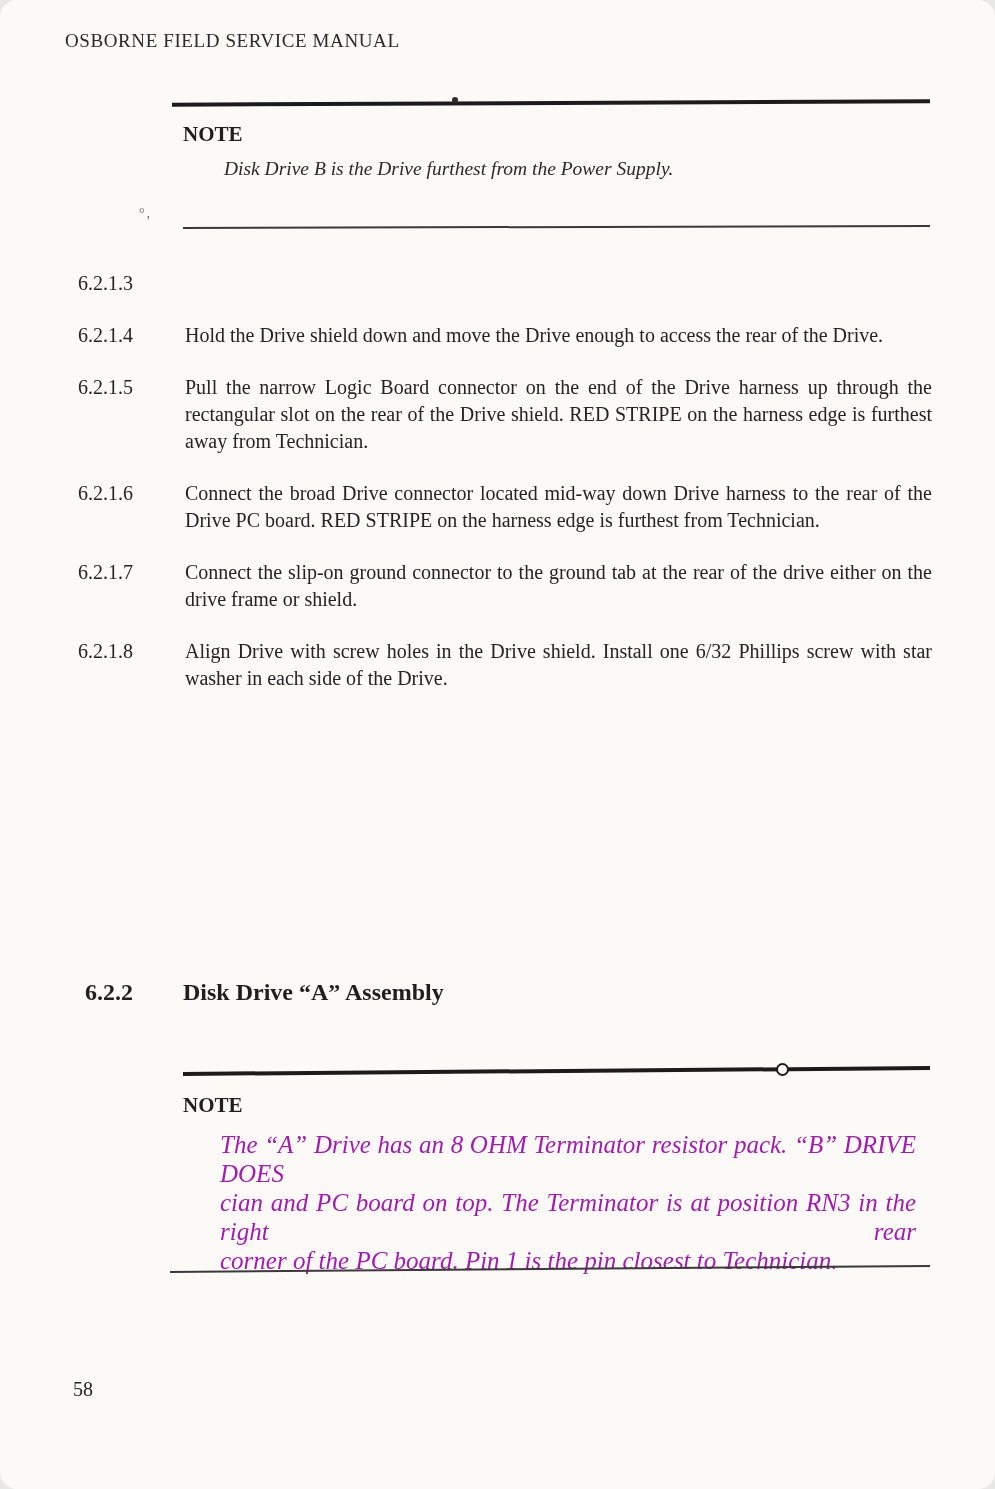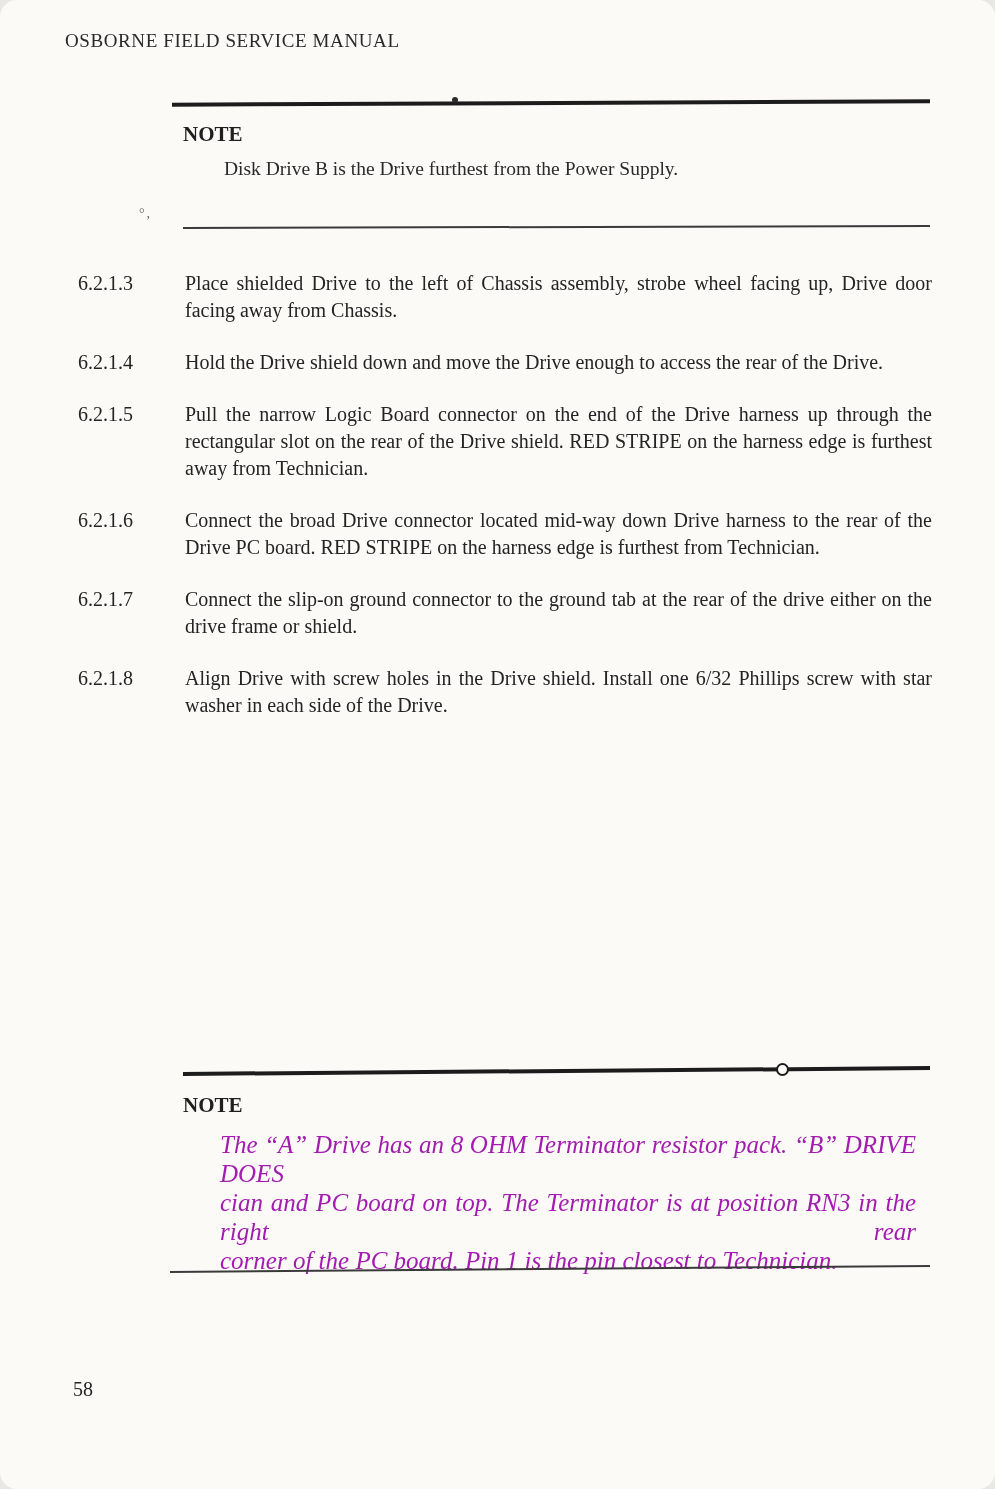--- a/index.html
+++ b/index.html
@@ -47,20 +47,21 @@
     color: #1f1f1f;
   }
   .note1-title { top: 122px; }
   .note2-title { top: 1093px; }
 
   .note1-text {
     position: absolute;
     left: 224px;
     top: 158px;
     width: 600px;
+    font-style: italic;
     font-size: 19.5px;
     color: #2a2a2a;
   }
 
   .procedure {
     position: absolute;
     left: 78px;
     top: 270px;
     width: 854px;
   }
@@ -137,21 +138,20 @@
   <div class="rule rule-thick note1-rule-top"></div>
   <div class="artifact artifact-dot"></div>
   <div class="note-title note1-title">NOTE</div>
   <div class="note1-text">Disk Drive B is the Drive furthest from the Power Supply.</div>
   <div class="artifact artifact-smudge">°,</div>
   <div class="rule rule-thin note1-rule-bottom"></div>
 
   <div class="procedure">
     <div class="proc-item">
       <span class="proc-num">6.2.1.3</span>
-      <span class="proc-text">Place shielded Drive to the left of Chassis assembly, strobe wheel facing up, Drive door facing away from Chassis.</span>
     </div>
     <div class="proc-item">
       <span class="proc-num">6.2.1.4</span>
       <span class="proc-text">Hold the Drive shield down and move the Drive enough to access the rear of the Drive.</span>
     </div>
     <div class="proc-item">
       <span class="proc-num">6.2.1.5</span>
       <span class="proc-text">Pull the narrow Logic Board connector on the end of the Drive harness up through the rectangular slot on the rear of the Drive shield. RED STRIPE on the harness edge is furthest away from Technician.</span>
     </div>
     <div class="proc-item">
@@ -161,20 +161,24 @@
     <div class="proc-item">
       <span class="proc-num">6.2.1.7</span>
       <span class="proc-text">Connect the slip-on ground connector to the ground tab at the rear of the drive either on the drive frame or shield.</span>
     </div>
     <div class="proc-item">
       <span class="proc-num">6.2.1.8</span>
       <span class="proc-text">Align Drive with screw holes in the Drive shield. Install one 6/32 Phillips screw with star washer in each side of the Drive.</span>
     </div>
   </div>
 
+  <div class="section-heading">
+    <span class="section-num">6.2.2</span>
+    <span class="section-title">Disk Drive “A” Assembly</span>
+  </div>
 
   <div class="rule rule-thick note2-rule-top"></div>
   <div class="artifact artifact-ring"></div>
   <div class="note-title note2-title">NOTE</div>
   <div class="note2-body">
     <div class="note2-line">The “A” Drive has an 8 OHM Terminator resistor pack. “B” DRIVE DOES</div>
     <div class="note2-line">cian and PC board on top. The Terminator is at position RN3 in the right rear</div>
     <div class="note2-line">corner of the PC board. Pin 1 is the pin closest to Technician.</div>
   </div>
   <div class="rule rule-thin note2-rule-bottom"></div>

